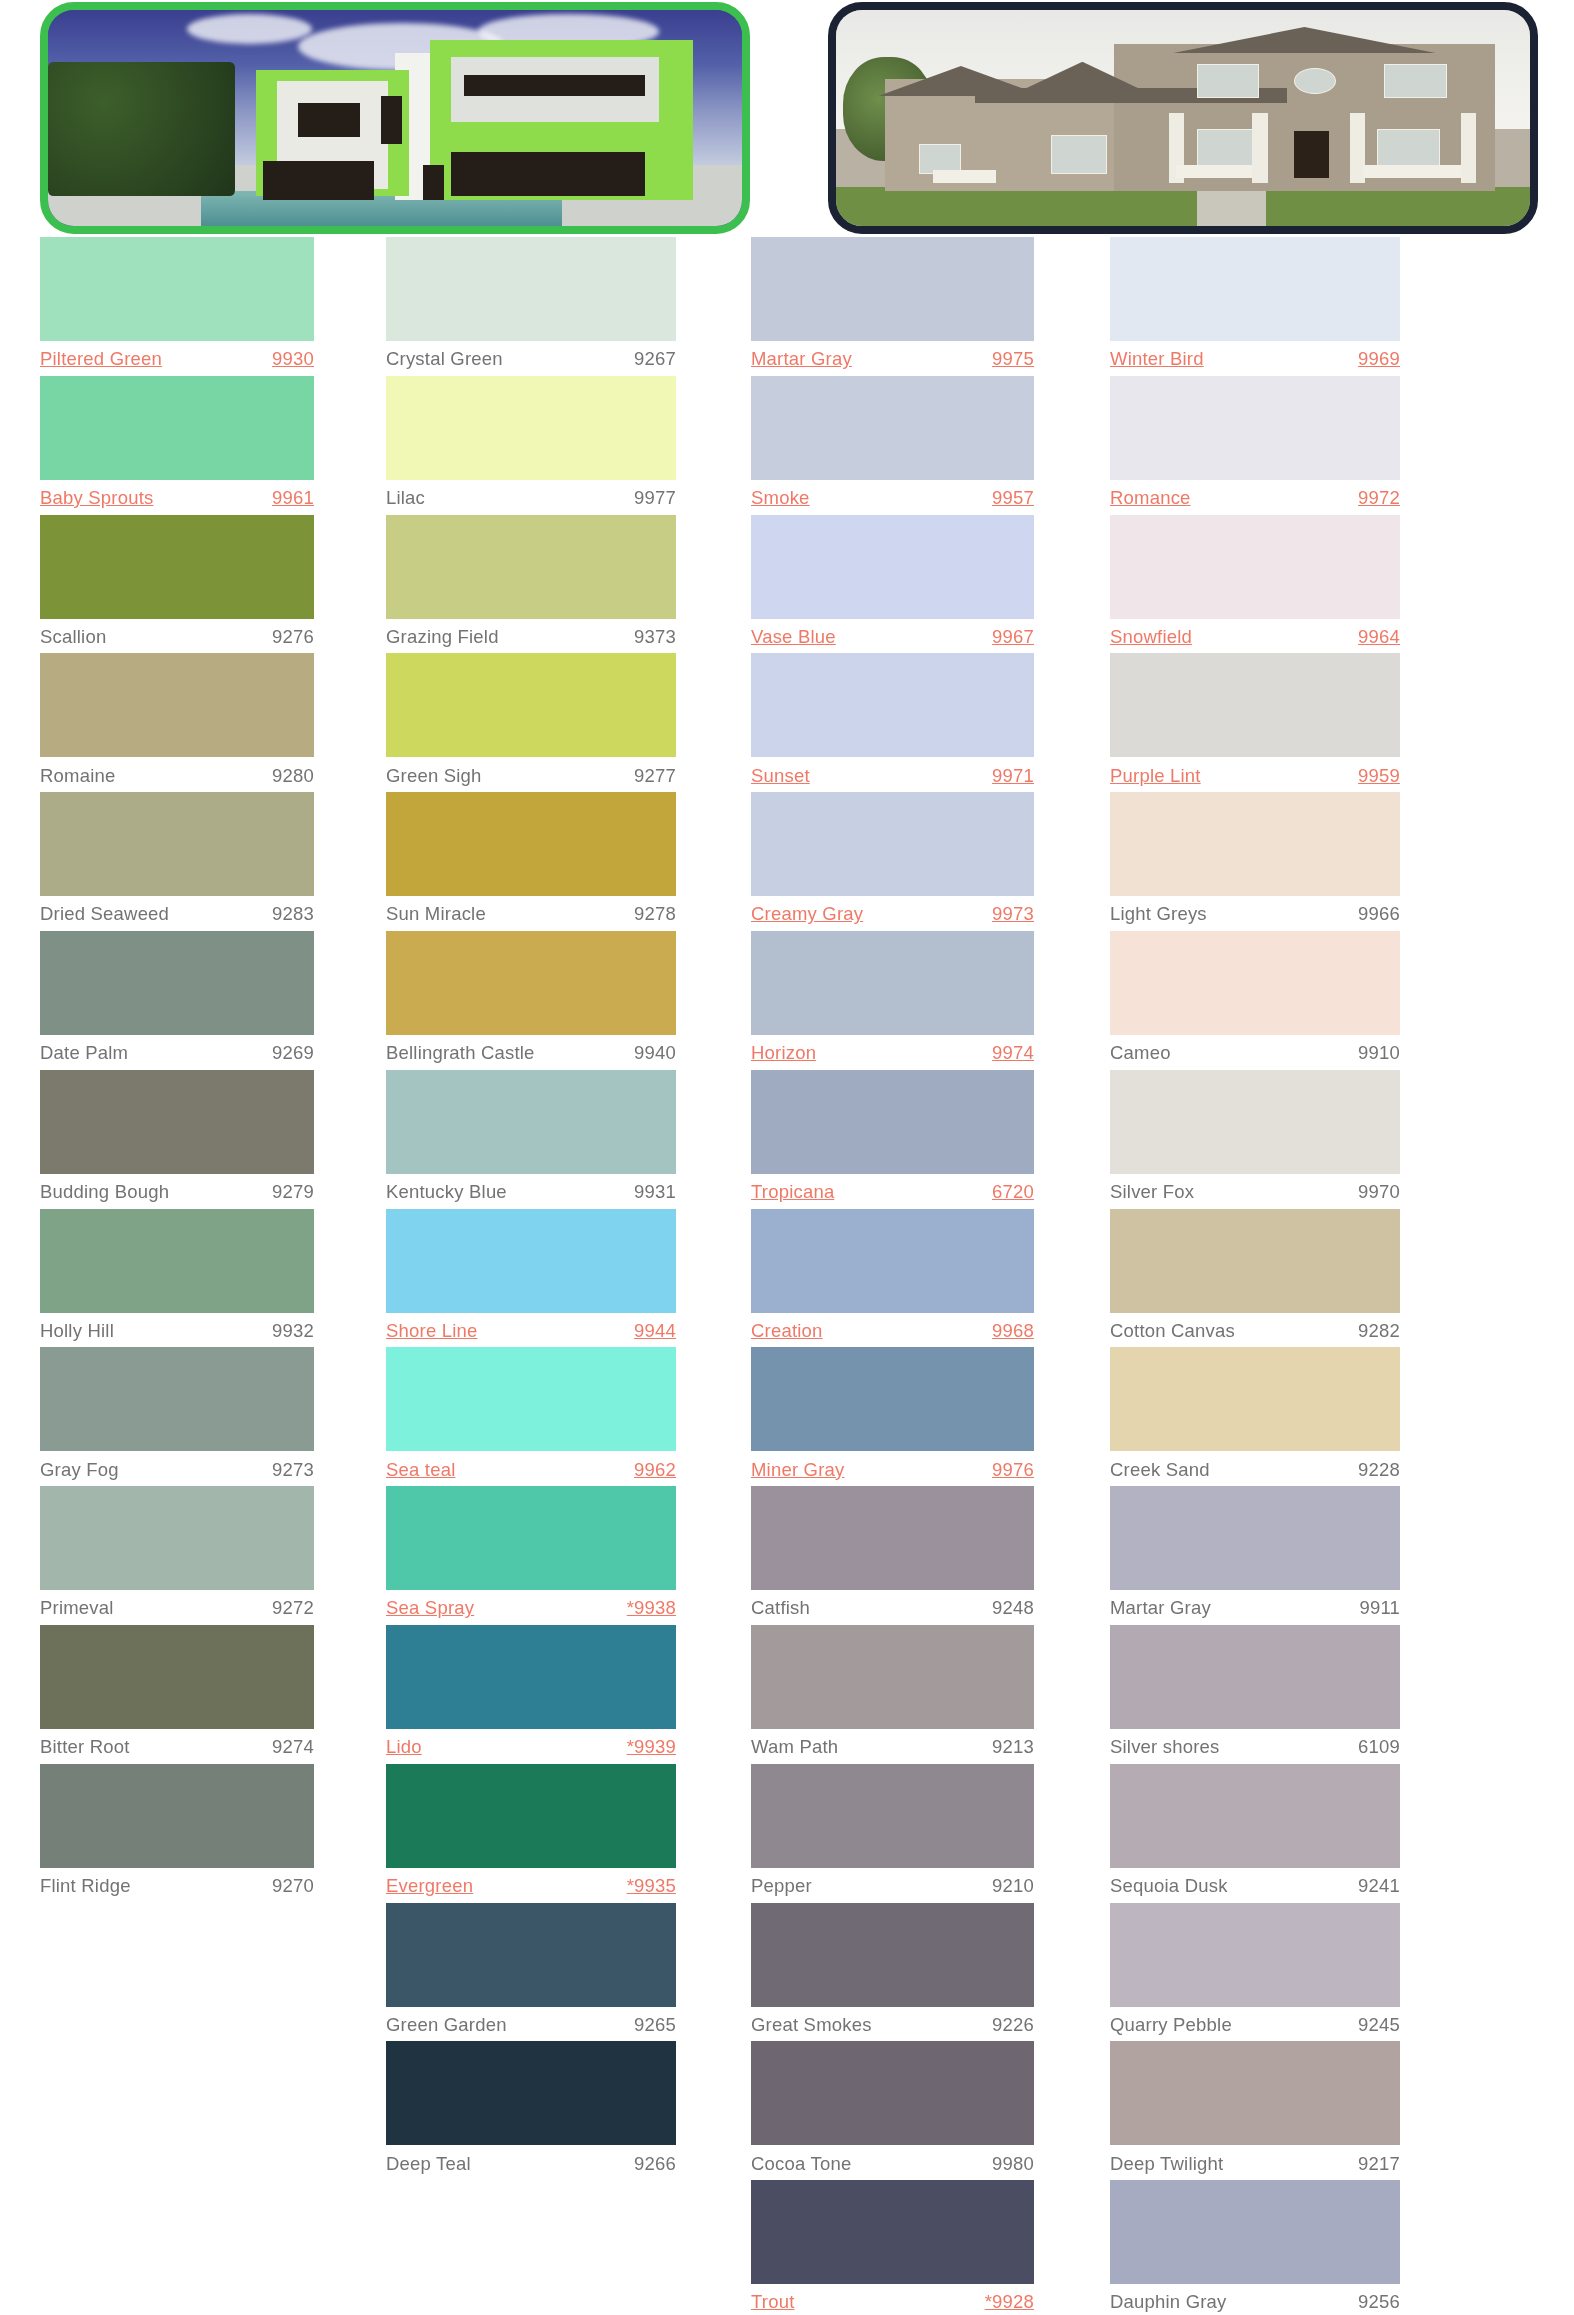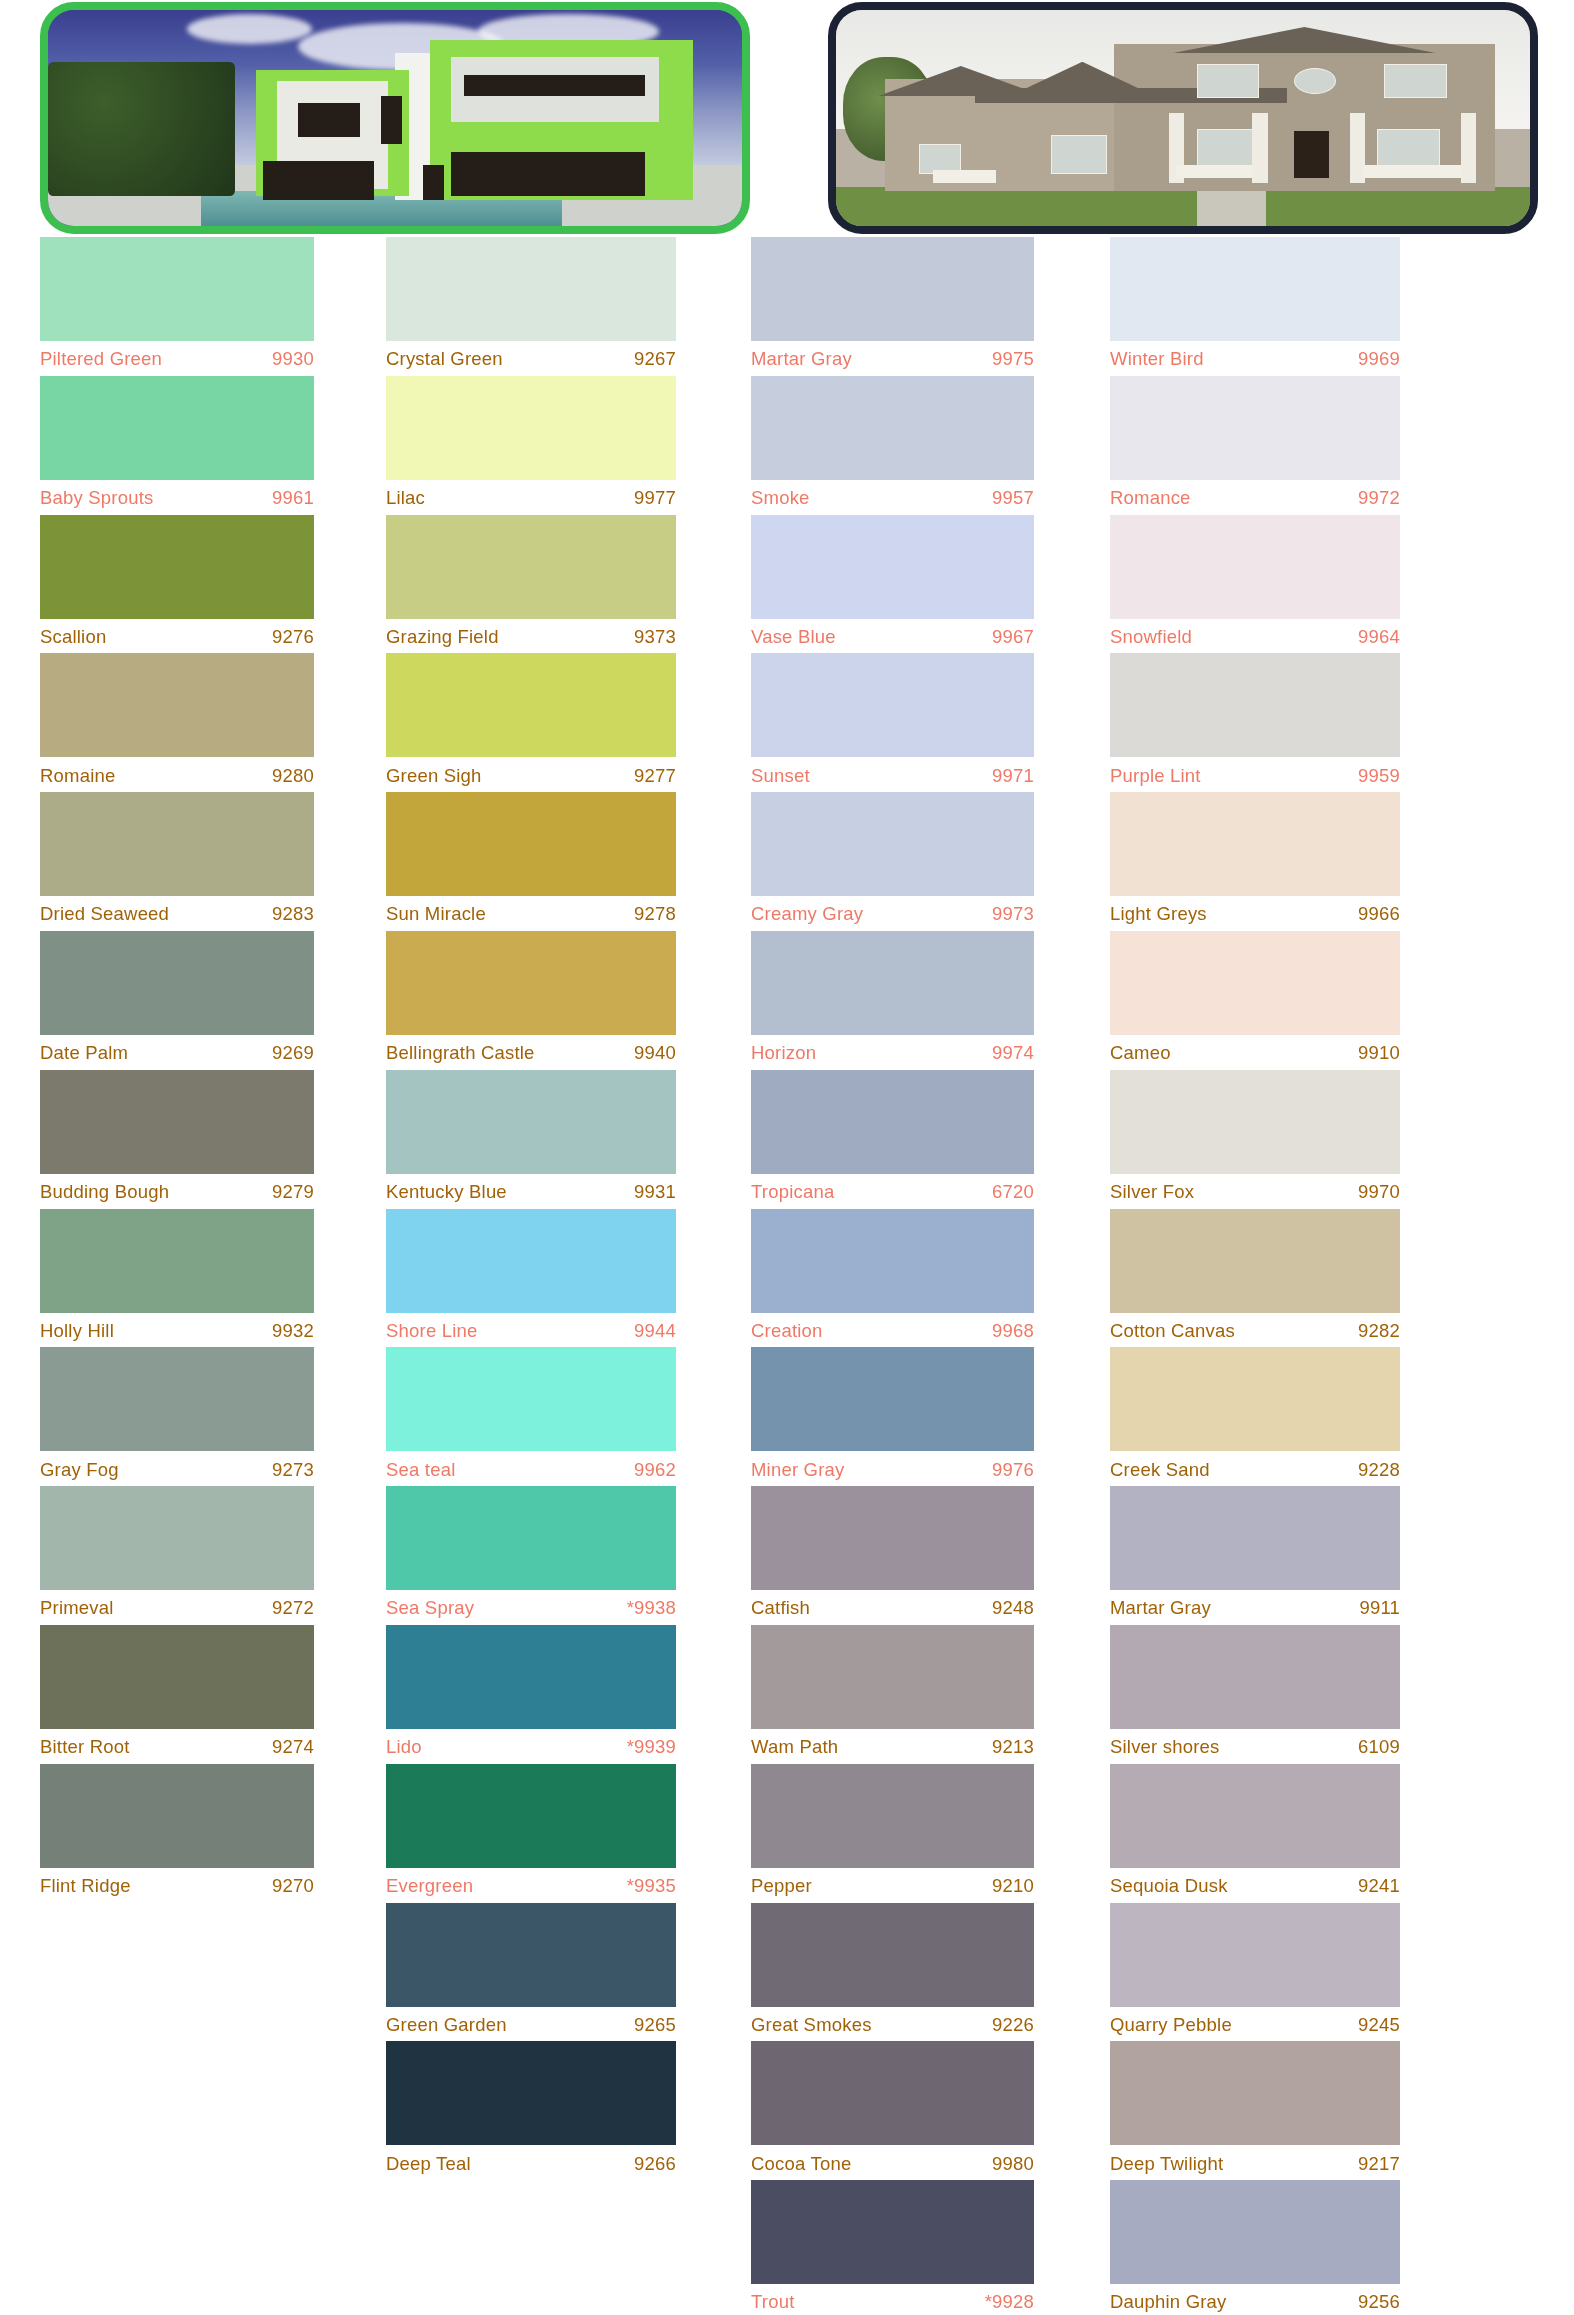--- a/index.html
+++ b/index.html
@@ -96,24 +96,24 @@
     height:104px;
     display:block;
   }
   .swatch-label{
     height:33px;
     display:flex;
     align-items:center;
     justify-content:space-between;
     font-size:18.5px;
     letter-spacing:0.2px;
-    color:#a16207;
+    color:#737373;
     padding-top:1.8px;
   }
-  .swatch-label.hl{color:#ef7966;}
+  .swatch-label.hl{color:#ef7966;text-decoration:underline;}
   .nm{white-space:nowrap;}
   .cd{white-space:nowrap;}
 </style>
 </head>
 <body>
 
 <div class="photo-band">
 
   <div class="photo-frame photo-left">
     <div class="ph sky-l"></div>

